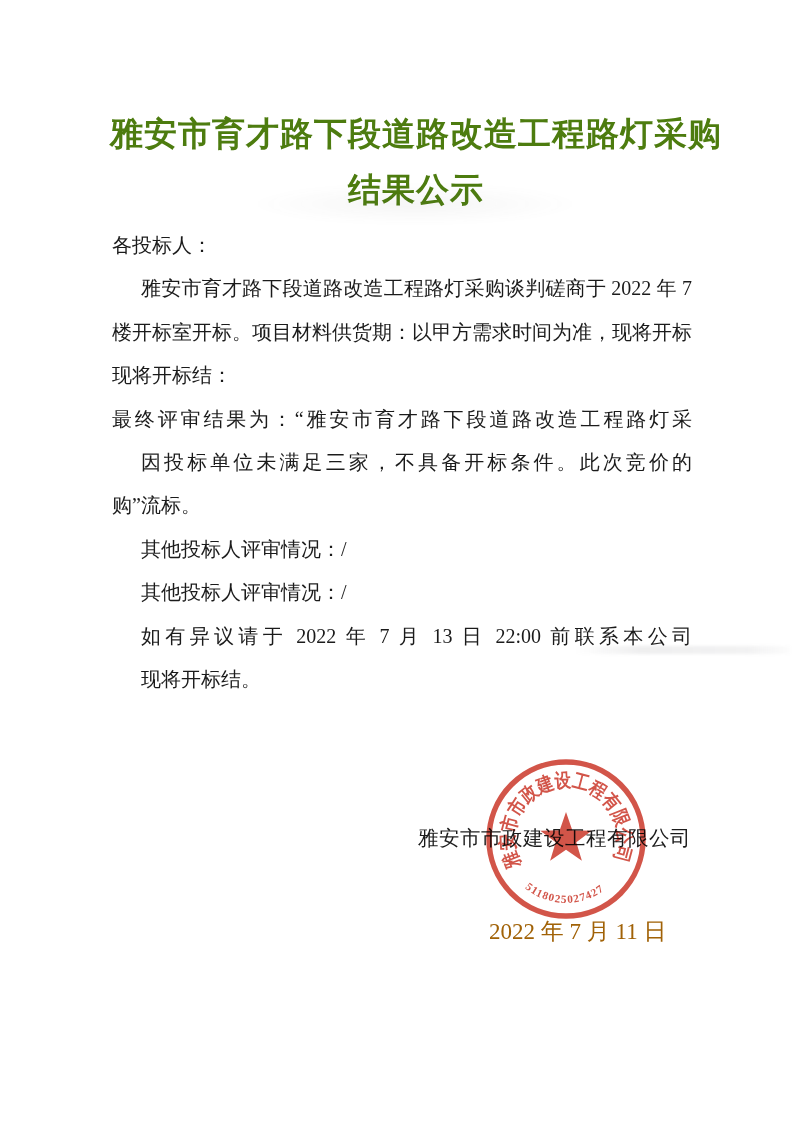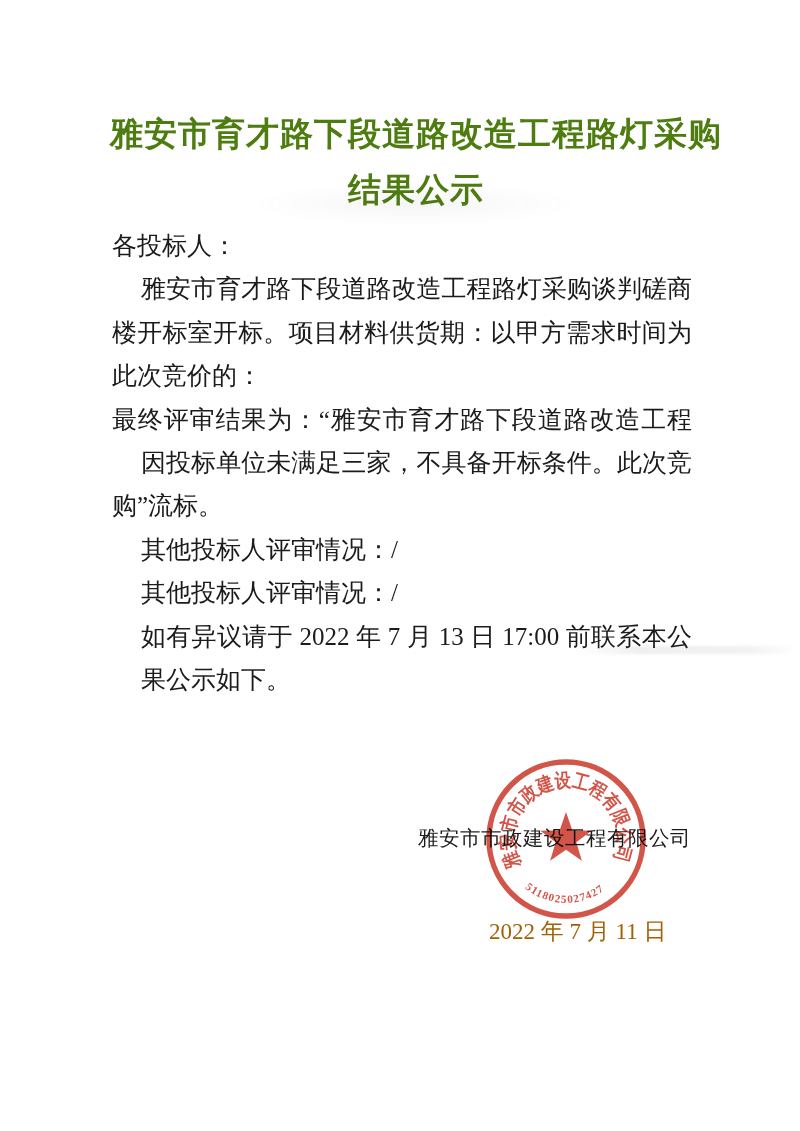--- a/index.html
+++ b/index.html
@@ -24,21 +24,21 @@
     letter-spacing: 1px;
     color: #4d7c0f;
     margin: 16px;
   }
   .doc-title .title-line { display: block; }
   .doc-body {
     position: absolute;
     left: 112px;
     top: 224px;
     width: 580px;
-    font-size: 25px;
+    font-size: 20px;
     line-height: 43.4px;
   }
   .line { height: 43.4px; overflow: hidden; }
   .indent { text-indent: 29px; }
   .jfull { text-align: justify; text-align-last: justify; }
   .sig-company {
     position: absolute;
     left: 418px;
     top: 824px;
     font-size: 20.5px;
@@ -95,28 +95,28 @@
     <span class="title-line">雅安市育才路下段道路改造工程路灯采购</span>
     <span class="title-line">结果公示</span>
   </h1>
 
   <div class="smudge-title"></div>
 
   <div class="doc-body">
     <div class="line">各投标人：</div>
     <div class="line indent jfull">雅安市育才路下段道路改造工程路灯采购谈判磋商于 2022 年 7</div>
     <div class="line jfull">楼开标室开标。项目材料供货期：以甲方需求时间为准，现将开标结</div>
-    <div class="line">此次竞价的：</div>
+    <div class="line">现将开标结：</div>
     <div class="line jfull">最终评审结果为：“雅安市育才路下段道路改造工程路灯采</div>
     <div class="line indent jfull">因投标单位未满足三家，不具备开标条件。此次竞价的</div>
     <div class="line">购”流标。</div>
     <div class="line indent">其他投标人评审情况：/</div>
     <div class="line indent">其他投标人评审情况：/</div>
-    <div class="line indent jfull">如有异议请于 2022 年 7 月 13 日 17:00 前联系本公司</div>
-    <div class="line indent">果公示如下。</div>
+    <div class="line indent jfull">如有异议请于 2022 年 7 月 13 日 22:00 前联系本公司</div>
+    <div class="line indent">现将开标结。</div>
   </div>
 
   <div class="smudge-right"></div>
 
   <div class="sig-company">雅安市市政建设工程有限公司</div>
   <div class="sig-date">2022 年 7 月 11 日</div>
 
   <svg class="stamp" viewBox="0 0 170 170" xmlns="http://www.w3.org/2000/svg">
     <defs>
       <path id="seal-arc-top" d="M 40,111 A 52,52 0 1 1 130,111" fill="none"></path>

